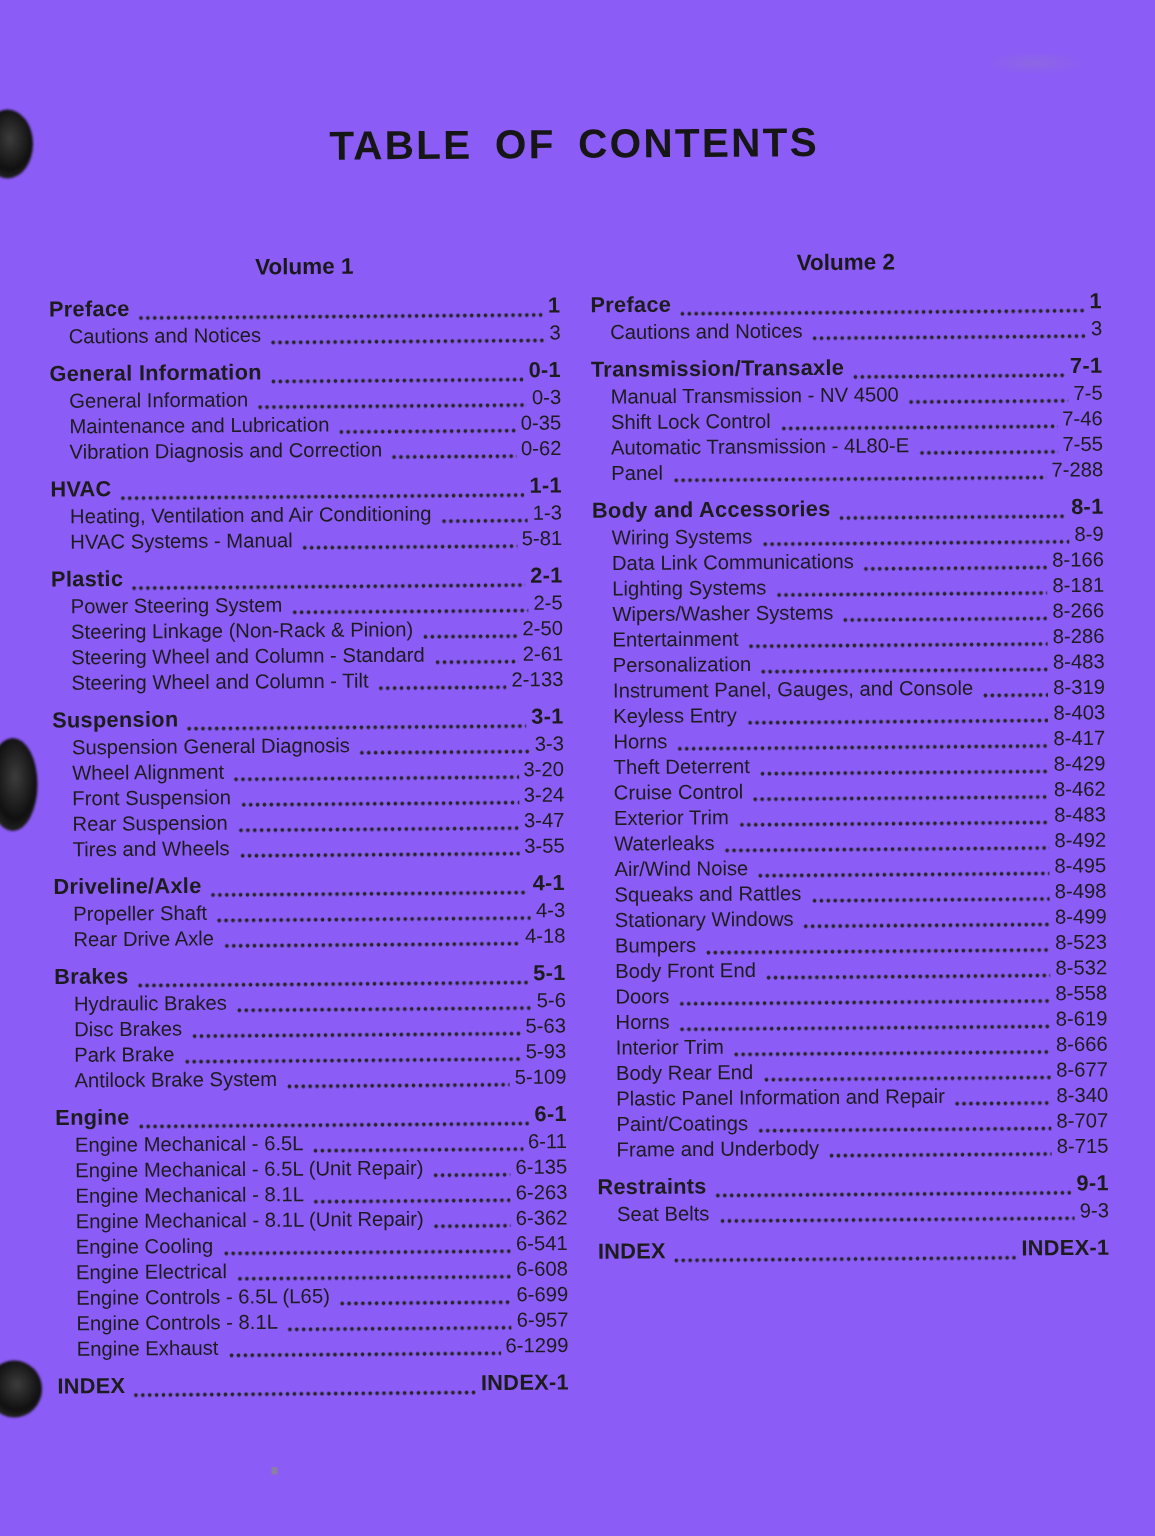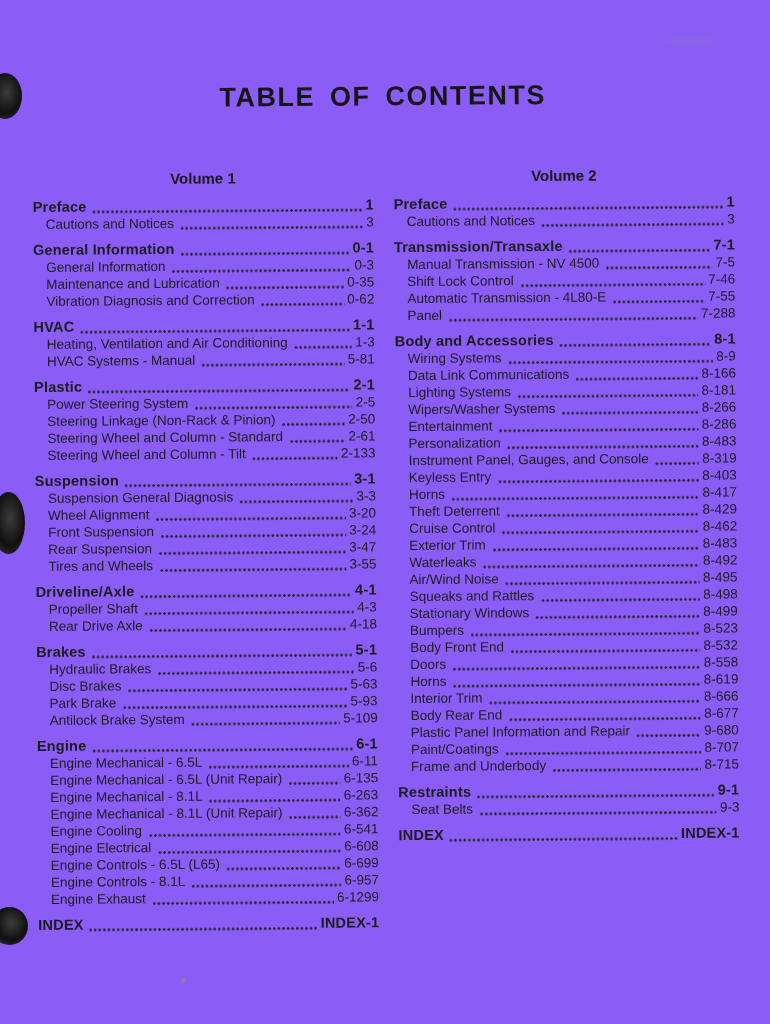--- a/index.html
+++ b/index.html
@@ -536,21 +536,21 @@
 
   <div class="row item">
     <span class="label">Body Rear End</span>
     <span class="leader"></span>
     <span class="pagenum">8-677</span>
   </div>
 
   <div class="row item">
     <span class="label">Plastic Panel Information and Repair</span>
     <span class="leader"></span>
-    <span class="pagenum">9-680</span>
+    <span class="pagenum">8-340</span>
   </div>
 
   <div class="row item">
     <span class="label">Paint/Coatings</span>
     <span class="leader"></span>
     <span class="pagenum">8-707</span>
   </div>
 
   <div class="row item">
     <span class="label">Frame and Underbody</span>

